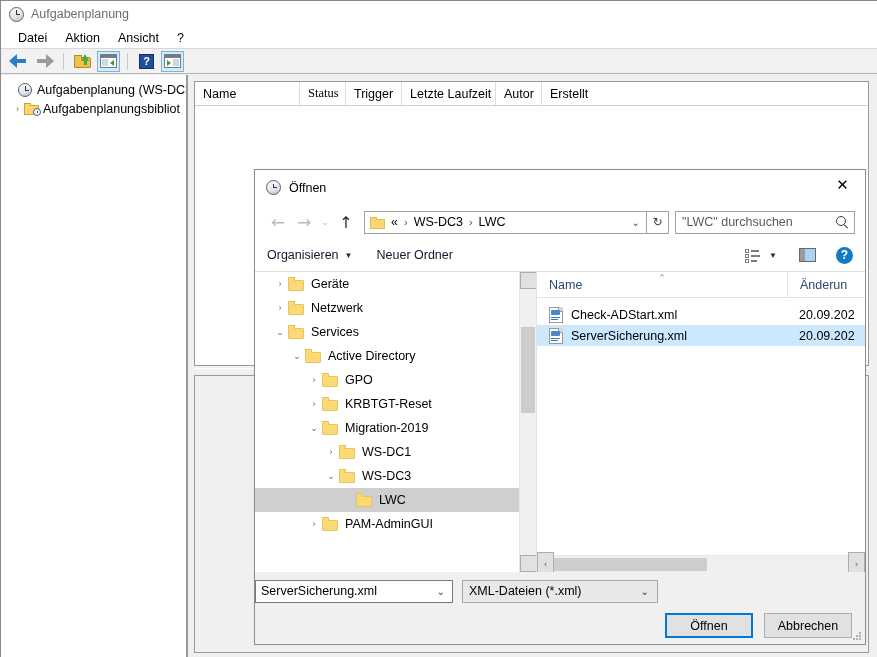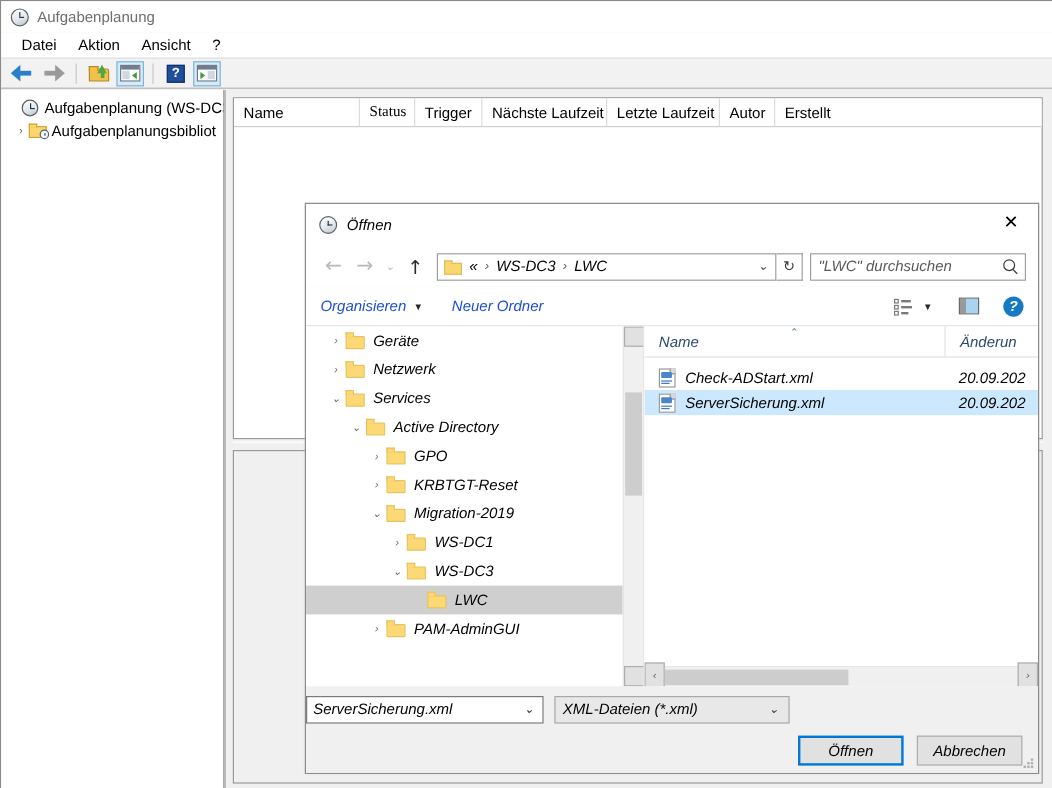--- a/index.html
+++ b/index.html
@@ -187,21 +187,20 @@
     position: absolute; left: 6px; top: 300px; right: 8px; bottom: 4px;
     background: #f0f0f0; border: 1px solid #9a9a9a;
   }
 
   
   #dlg {
     position: absolute; left: 254px; top: 169px; width: 612px; height: 476px;
     background: #f0f0f0;
     border: 1px solid #8d8d8d;
     box-shadow: 0 0 0 1px rgba(0,0,0,0.02);
-    font-style: italic;
   }
   .dlg-title {
     height: 35px; background: #ffffff;
     display: flex; align-items: center; padding-left: 11px;
     position: relative;
   }
   .dlg-title .dt { margin-left: 8px; font-size: 12.5px; color: #000; }
   .dlg-close {
     position: absolute; right: 0; top: 0; width: 45px; height: 30px;
     display: flex; align-items: center; justify-content: center;
@@ -264,21 +263,21 @@
   .mag-glyph::after {
     content: ""; position: absolute; left: 7.5px; top: 7.5px; width: 4.5px; height: 1.4px;
     background: #3a3a3a; transform: rotate(45deg); transform-origin: left center;
   }
 
   .dlg-tools {
     height: 33px; background: #ffffff;
     display: flex; align-items: center; padding: 0 12px;
     border-bottom: 1px solid #dfdfdf;
   }
-  .tool-lbl { font-size: 12.5px; color: #1d4ed8; }
+  .tool-lbl { font-size: 12.5px; color: #0f172a; }
   .tool-caret { font-size: 8px; color: #2a2a2a; margin-left: 6px; }
   .view-ico { width: 15px; height: 13px; position: relative; }
   .view-ico .bx {
     position: absolute; left: 0; width: 4px; height: 4px;
     border: 1px solid #7a7a7a;
   }
   .view-ico .ln {
     position: absolute; left: 6px; height: 1.5px; background: #7a7a7a;
   }
   .pv-ico {
@@ -510,21 +509,20 @@
         <span>Aufgabenplanungsbibliot</span>
       </div>
     </div>
 
     <div class="mmc-right">
       <div class="mmc-list">
         <div class="mmc-list-hdr">
           <div class="mmc-col" style="width:105px;">Name</div>
           <div class="mmc-col" style="width:46px;font-family:Liberation Serif, serif;">Status</div>
           <div class="mmc-col" style="width:56px;">Trigger</div>
-          <div class="mmc-col" style="width:104px;">Nächste Laufzeit</div>
           <div class="mmc-col" style="width:94px;">Letzte Laufzeit</div>
           <div class="mmc-col" style="width:46px;">Autor</div>
           <div class="mmc-col" style="width:60px;border-right:none;">Erstellt</div>
         </div>
       </div>
       <div class="mmc-splitter"></div>
       <div class="mmc-lower"></div>
     </div>
   </div>
 </div>

